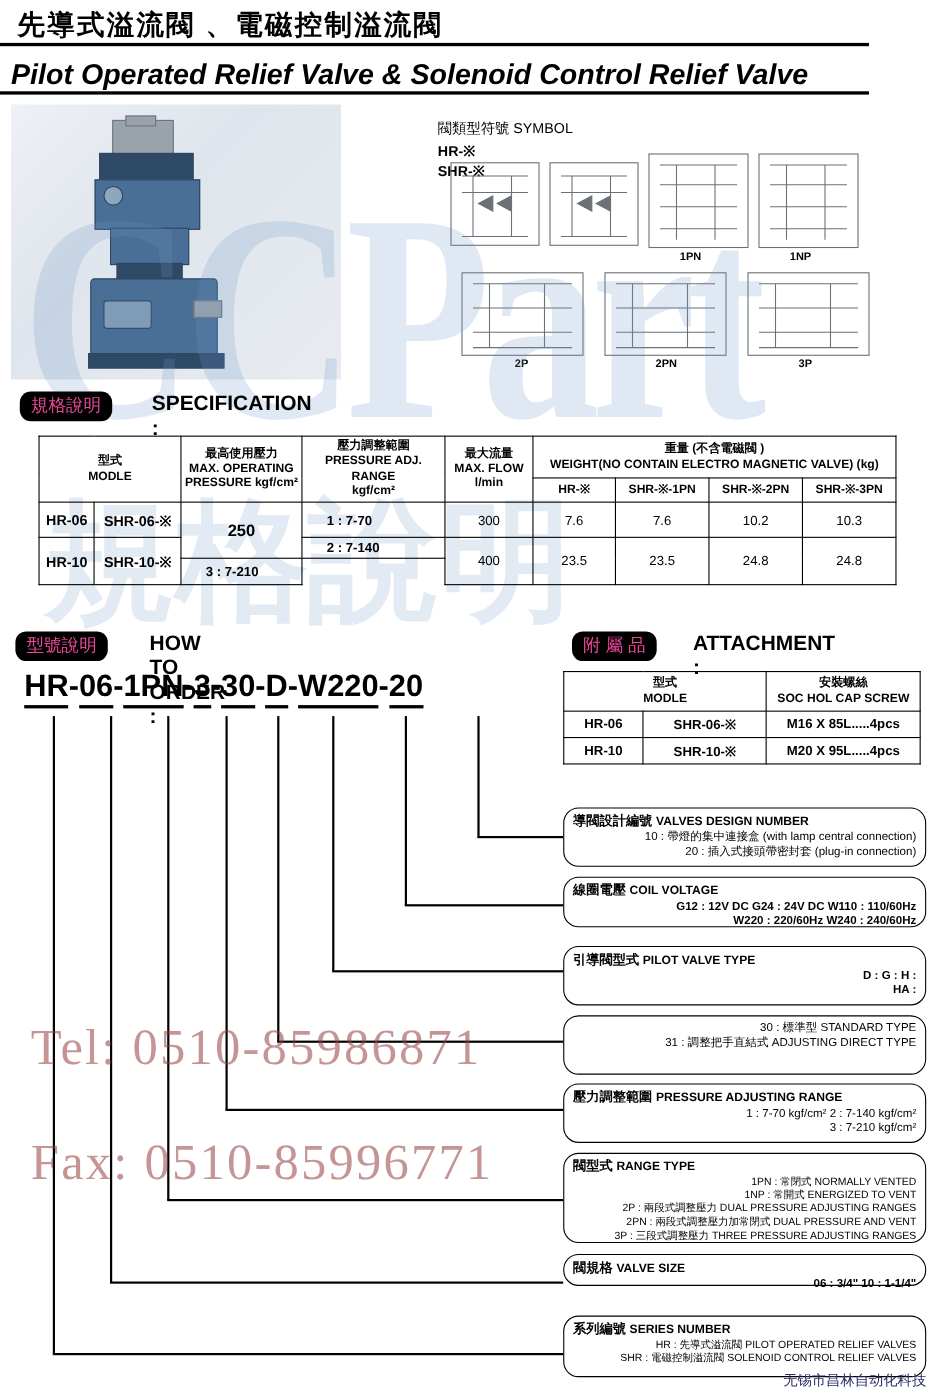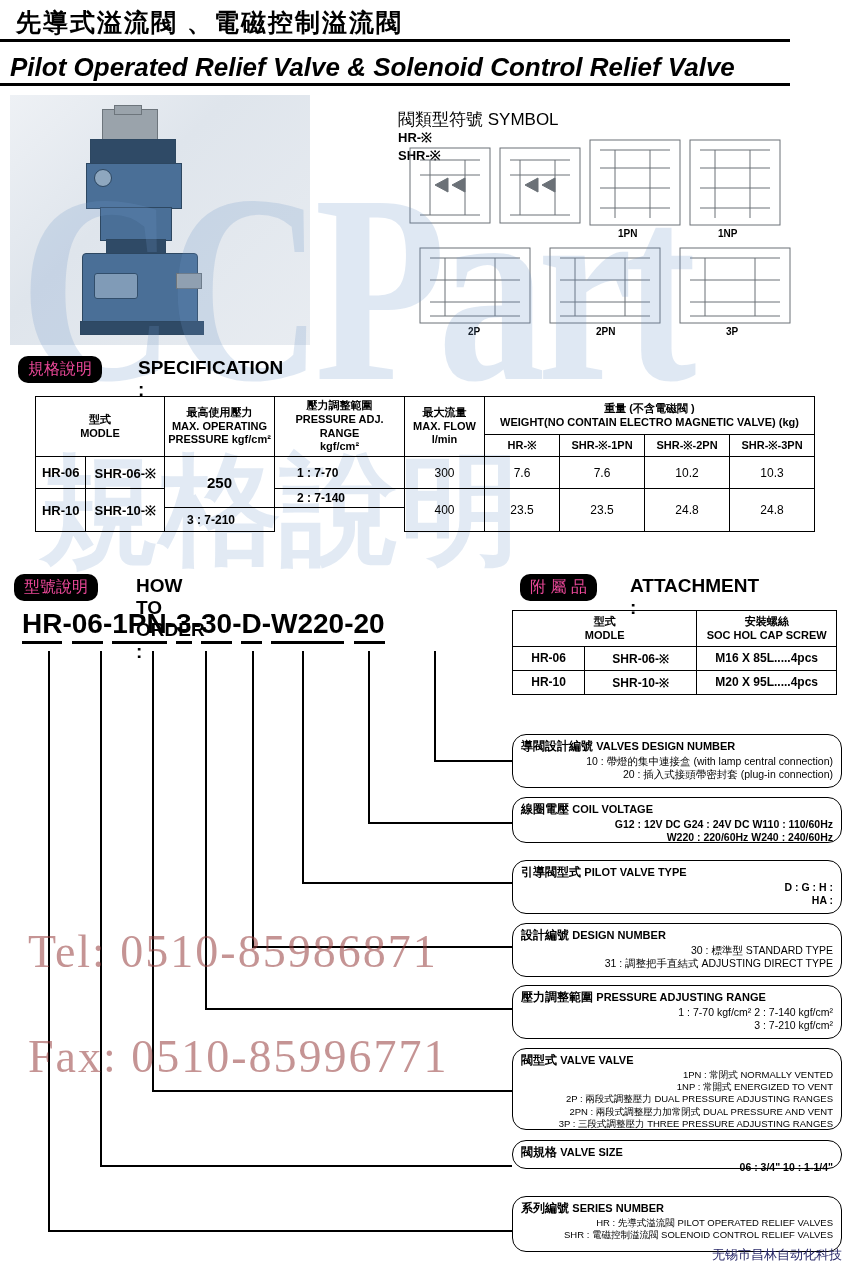--- a/index.html
+++ b/index.html
@@ -37,21 +37,21 @@
     position:absolute; left:10px; top:95px; width:300px; height:250px;
     background: linear-gradient(135deg,#eef1f5 0%, #dfe5ec 40%, #e8ecf1 100%);
   }
   .valve { position:absolute; left:70px; top:10px; width:150px; height:235px; }
   .v-body { position:absolute; background:#4a6f97; border:1px solid #2d4761; }
   .v-dark { background:#2f4a66; }
   .v-light{ background:#8ea7bf; }
   .v-gray { background:#9aa3ab; border:1px solid #6d757c; }
 
   
-  .sym-title { position:absolute; left:398px; top:108px; font-size:17px; }
+  .sym-title { position:absolute; left:398px; top:108px; font-size:13px; }
   .sym-hr   { position:absolute; left:398px; top:128px; font-size:13px; font-weight:bold;}
   .sym-shr  { position:absolute; left:398px; top:146px; font-size:13px; font-weight:bold;}
   .sym-grid { position:absolute; left:400px; top:130px; width:440px; height:255px; }
   .sym-cap { position:absolute; font-size:10px; font-weight:bold; }
 
   
   .wm {
     position:absolute; left:20px; top:165px;
     font-size:215px; font-weight:bold; color:rgba(110,150,200,0.22);
     font-family:"Liberation Serif", serif; letter-spacing:-8px;
@@ -345,33 +345,32 @@
     <div class="row" style="font-weight:bold;">W220 : 220/60Hz     W240 : 240/60Hz</div>
   </div>
 
   <div class="cbox" style="top:860px; height:54px;">
     <div class="ttl"><span>引導閥型式</span> <span class="en">PILOT VALVE TYPE</span></div>
     <div class="row" style="font-weight:bold;">D :            G :            H :</div>
     <div class="row" style="font-weight:bold;">HA :</div>
   </div>
 
   <div class="cbox" style="top:923px; height:54px;">
-    <div class="ttl"><span>設計編號</span> <span class="en">DESIGN NUMBER</span></div>
     <div class="row">30 : 標準型  STANDARD TYPE</div>
     <div class="row">31 : 調整把手直結式  ADJUSTING DIRECT TYPE</div>
   </div>
 
   <div class="cbox" style="top:985px; height:54px;">
     <div class="ttl"><span>壓力調整範圍</span> <span class="en">PRESSURE ADJUSTING RANGE</span></div>
     <div class="row">1 : 7-70 kgf/cm²            2 : 7-140 kgf/cm²</div>
     <div class="row">3 : 7-210 kgf/cm²</div>
   </div>
 
   <div class="cbox" style="top:1048px; height:82px;">
-    <div class="ttl"><span>閥型式</span> <span class="en">VALVE VALVE</span></div>
+    <div class="ttl"><span>閥型式</span> <span class="en">RANGE TYPE</span></div>
     <div class="row" style="font-size:9.5px;">1PN : 常閉式  NORMALLY VENTED</div>
     <div class="row" style="font-size:9.5px;">1NP : 常開式  ENERGIZED TO VENT</div>
     <div class="row" style="font-size:9.5px;">2P : 兩段式調整壓力  DUAL PRESSURE ADJUSTING RANGES</div>
     <div class="row" style="font-size:9.5px;">2PN : 兩段式調整壓力加常閉式  DUAL PRESSURE AND VENT</div>
     <div class="row" style="font-size:9.5px;">3P : 三段式調整壓力  THREE PRESSURE ADJUSTING RANGES</div>
   </div>
 
   <div class="cbox" style="top:1140px; height:29px;">
     <div class="ttl"><span>閥規格</span> <span class="en">VALVE SIZE</span></div>
     <div class="row" style="font-weight:bold;">06 : 3/4"              10 : 1-1/4"</div>

